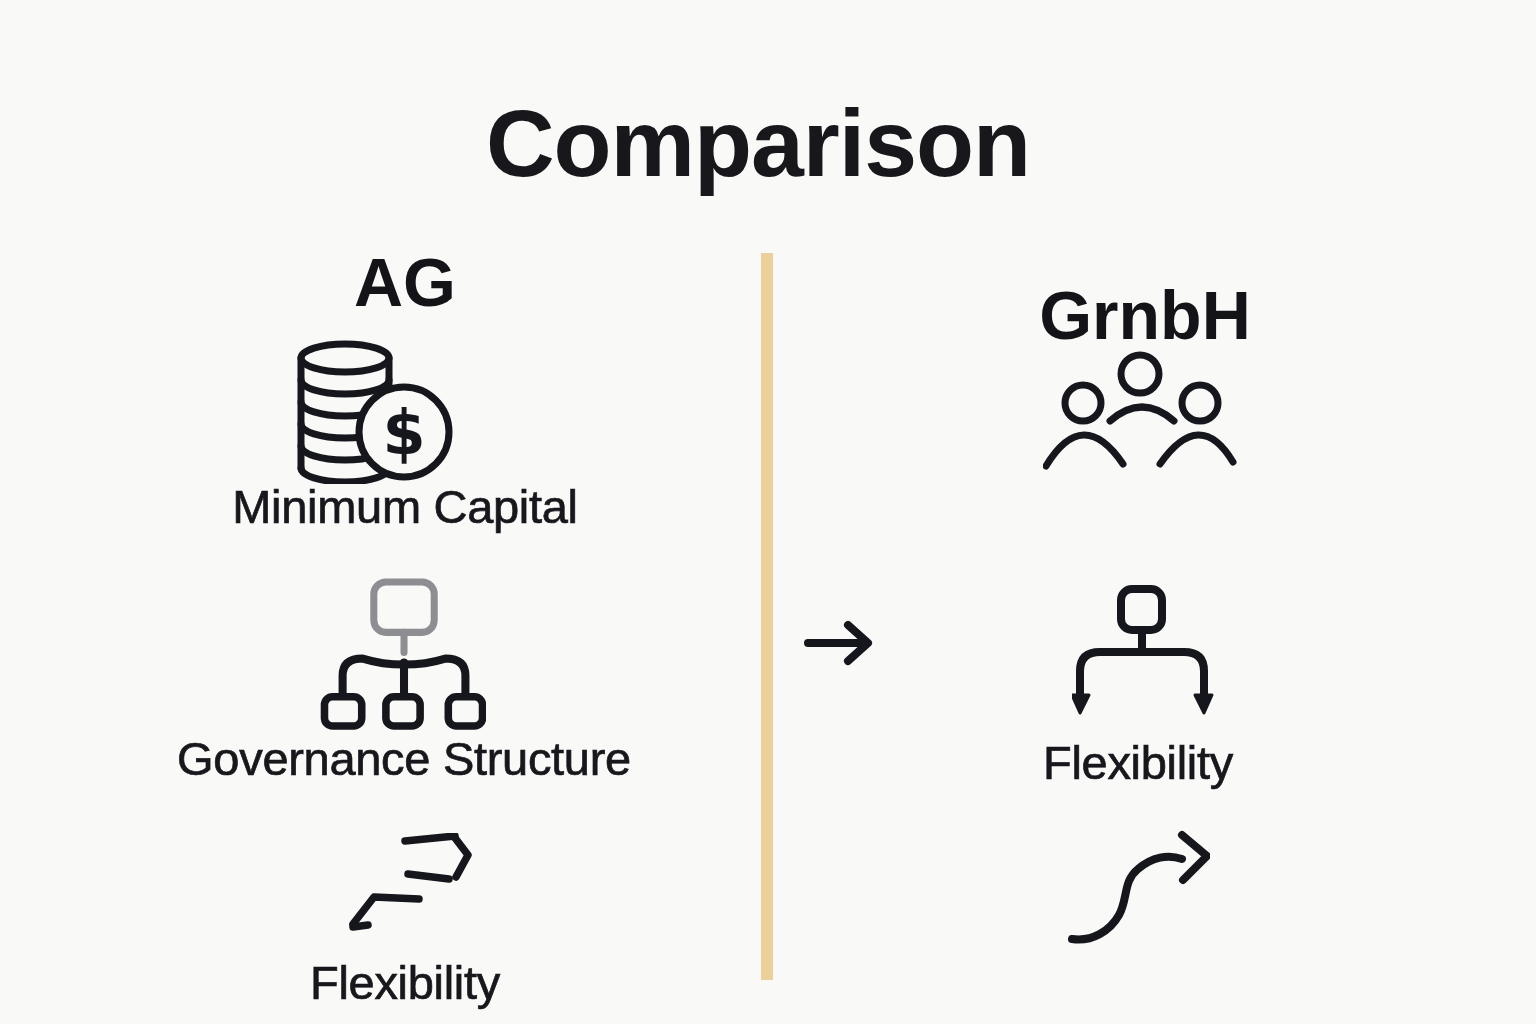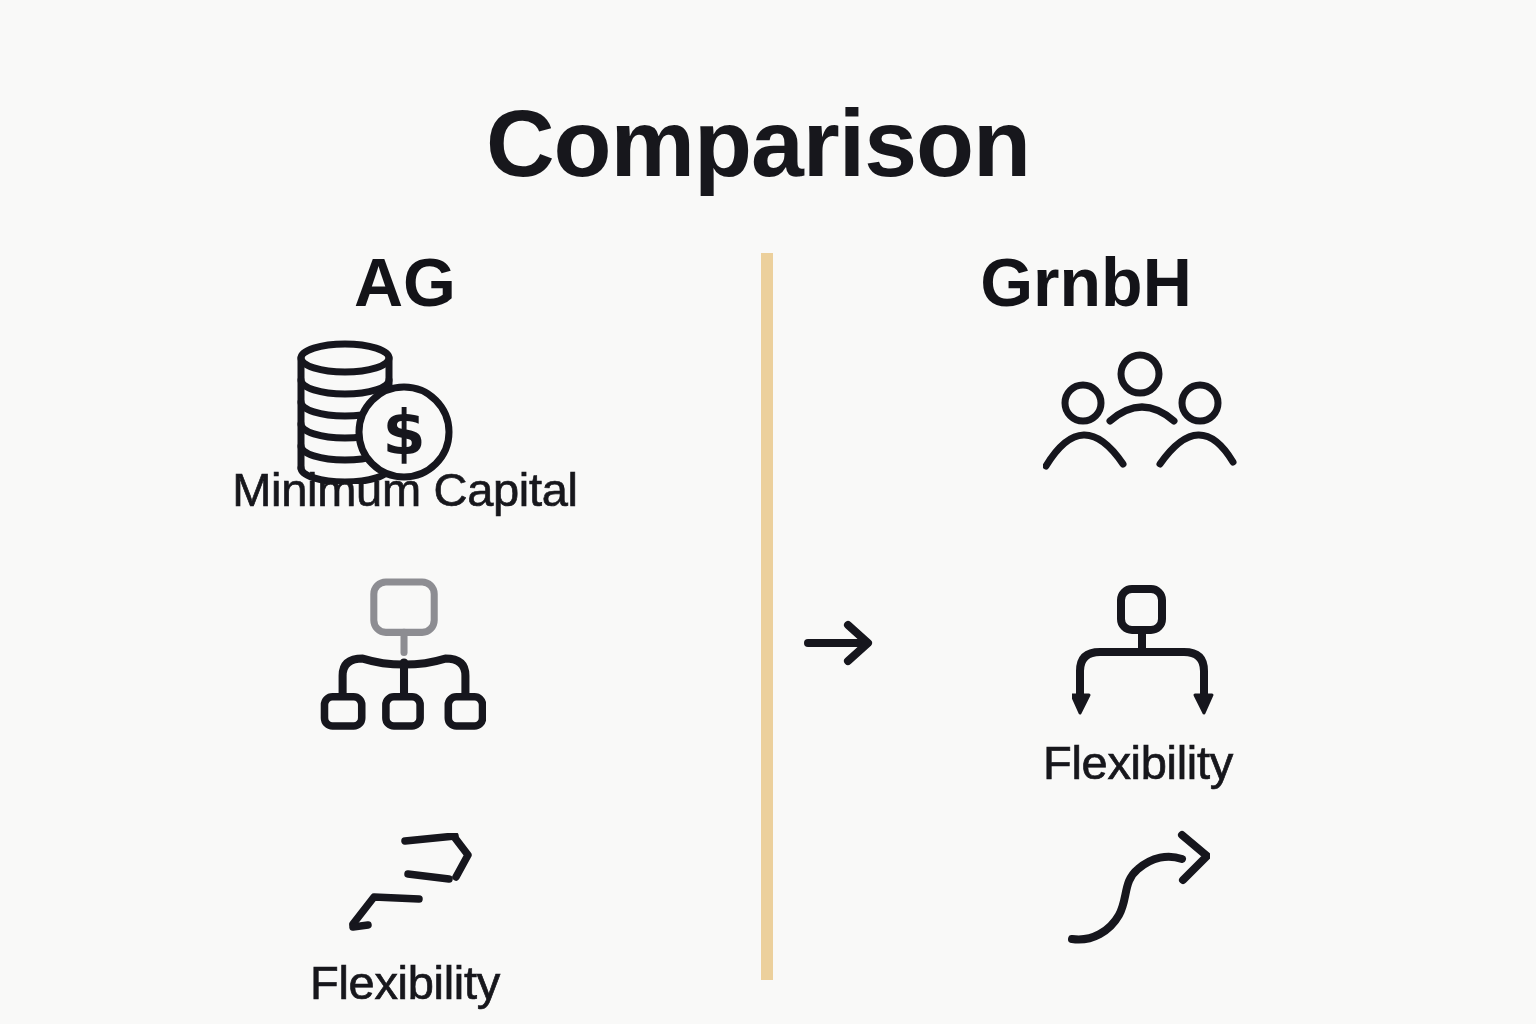--- a/index.html
+++ b/index.html
@@ -30,34 +30,34 @@
     top: 248px;
     transform: translateX(-50%);
     font-family: "Liberation Sans", sans-serif;
     font-weight: 700;
     font-size: 68px;
     line-height: 1;
     color: #131318;
     white-space: nowrap;
   }
   .col-header.left  { left: 405px; }
-  .col-header.right { left: 1086px; }
+  .col-header.right { left: 1145px; margin-top: 33px; }
   .label {
     position: absolute;
     transform: translateX(-50%);
     font-family: "Liberation Sans", sans-serif;
     font-weight: 500;
     font-size: 47px;
     line-height: 1;
     color: #17171c;
     white-space: nowrap;
     -webkit-text-stroke: 0.7px #17171c;
     letter-spacing: -0.3px;
   }
-  .lbl-min-capital   { left: 405px;  top: 466px; }
+  .lbl-min-capital   { left: 405px;  top: 483px; }
   .lbl-governance    { left: 404px;  top: 735px; }
   .lbl-flex-left     { left: 405px;  top: 959px; }
   .lbl-num-directors { left: 1145px; top: 495px; }
   .lbl-flex-right    { left: 1138px; top: 739px; }
   .icon { position: absolute; }
   .icon svg { display: block; }
   .ic-coins    { left: 293px;  top: 338px; }
   .ic-org      { left: 318px;  top: 578px; }
   .ic-swap     { left: 349px;  top: 833px; }
   .ic-people   { left: 1043px; top: 350px; }
@@ -122,20 +122,21 @@
         <rect x="55" y="4" width="60" height="50" rx="12" stroke="#8d8d92" stroke-width="7"></rect>
         <path d="M85,54 V74" stroke="#8d8d92" stroke-width="7"></path>
         <path d="M24,116 V97 Q24,80 44,80 C70,88 100,88 126,80 Q146,80 146,97 V116" stroke="#16161d" stroke-width="8"></path>
         <path d="M85,84 V116" stroke="#16161d" stroke-width="8"></path>
         <rect x="6" y="118" width="37" height="29" rx="8" stroke="#16161d" stroke-width="7.5"></rect>
         <rect x="67" y="118" width="34" height="29" rx="8" stroke="#16161d" stroke-width="7.5"></rect>
         <rect x="129" y="118" width="34" height="29" rx="8" stroke="#16161d" stroke-width="7.5"></rect>
       </g>
     </svg>
   </div>
+  <div class="label lbl-governance">Governance Structure</div>
 
   <div class="icon ic-swap">
     <svg width="124" height="100" viewBox="0 0 124 100">
       <g fill="none" stroke="#16161d" stroke-width="7.5" stroke-linecap="round" stroke-linejoin="round">
         <path d="M56,8 L106,3"></path>
         <path d="M103,1 L119,22 L107,44"></path>
         <path d="M59,41 L100,46"></path>
         <path d="M70,66 L25,64 L4,91"></path>
         <path d="M4,94 L19,92"></path>
       </g>

